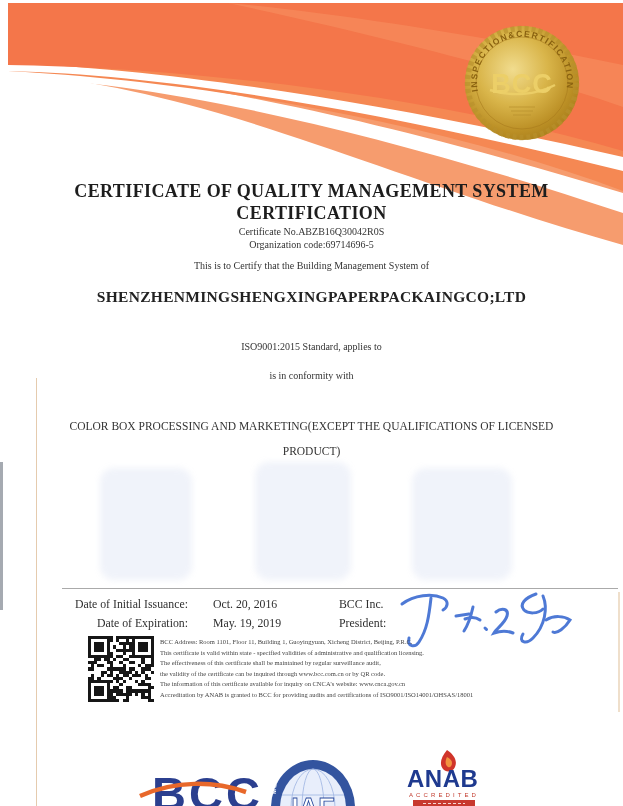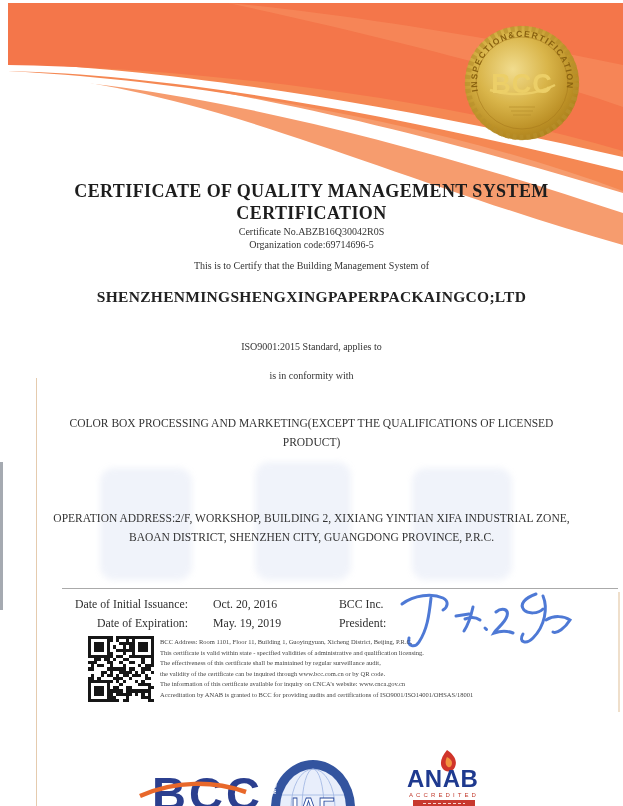--- a/index.html
+++ b/index.html
@@ -6,21 +6,21 @@
   .page{
     position:relative;width:623px;height:806px;margin:0 auto;
     background:#ffffff;overflow:hidden;
     font-family:"Liberation Serif","DejaVu Serif",serif;color:#2b2b2b;
   }
   .abs{position:absolute;}
   .ctr{left:0;right:0;text-align:center;}
   .title{font-size:18px;font-weight:bold;letter-spacing:.4px;color:#1d1d1d;}
   .meta{font-size:10px;color:#333;}
   .company{font-size:15.5px;font-weight:bold;letter-spacing:.3px;color:#222;}
-  .bodytxt{font-size:11.5px;line-height:19px;color:#333;}
+  .bodytxt{font-size:11.5px;line-height:25px;color:#333;}
   .scope-box{left:56px;width:511px;top:414px;}
   .addr-box{left:51px;width:521px;top:509px;}
   .divider{left:62px;width:556px;top:588px;border-top:1px solid #8d8d8d;opacity:.75;}
   .date-label{font-size:11.8px;text-align:right;color:#2f2f2f;}
   .date-value{font-size:11.8px;color:#2f2f2f;margin-left:16px;}
   .fineprint{font-size:6.5px;line-height:10.6px;color:#444;font-family:"Liberation Serif",serif;white-space:nowrap;}
   .edge-line-tan{left:36px;top:378px;width:1px;height:428px;background:#cfa06b;opacity:.55;}
   .edge-line-gray{left:0;top:462px;width:3px;height:148px;background:#8f959e;opacity:.8;}
   .edge-line-right{left:618px;top:592px;width:2px;height:120px;background:#e5c9a8;opacity:.6;}
   .wm{position:absolute;border-radius:14px;background:rgba(128,158,214,.12);filter:blur(3px);}
@@ -84,21 +84,20 @@
   <div class="abs ctr meta" style="top:260px;">This is to Certify that the Building Management System of</div>
 
   <div class="abs ctr company" style="top:288px;">SHENZHENMINGSHENGXINGPAPERPACKAINGCO;LTD</div>
 
   <div class="abs ctr meta" style="top:326px;margin-top:44px;">is in conformity with</div>
   <div class="abs ctr meta" style="top:341px;">ISO9001:2015 Standard, applies to</div>
 
   <div class="abs bodytxt scope-box" style="text-align:center;">COLOR BOX PROCESSING AND MARKETING(EXCEPT THE QUALIFICATIONS OF LICENSED PRODUCT)</div>
 
   <div class="abs addr-box">
-    <div class="bodytxt" style="text-align:center;">OPERATION ADDRESS:2/F, WORKSHOP, BUILDING 2, XIXIANG YINTIAN XIFA INDUSTRIAL ZONE, BAOAN DISTRICT, SHENZHEN CITY, GUANGDONG PROVINCE, P.R.C.</div>
   </div>
 
   <div class="abs divider"></div>
 
   <div class="abs date-label" style="left:60px;top:597px;width:128px;">Date of Initial Issuance:</div>
   <div class="abs date-value" style="left:197px;top:597px;">Oct. 20, 2016</div>
   <div class="abs date-label" style="left:60px;top:616px;width:128px;">Date of Expiration:</div>
   <div class="abs date-value" style="left:197px;top:616px;">May. 19, 2019</div>
 
   <div class="abs date-value" style="left:323px;top:597px;">BCC Inc.</div>

